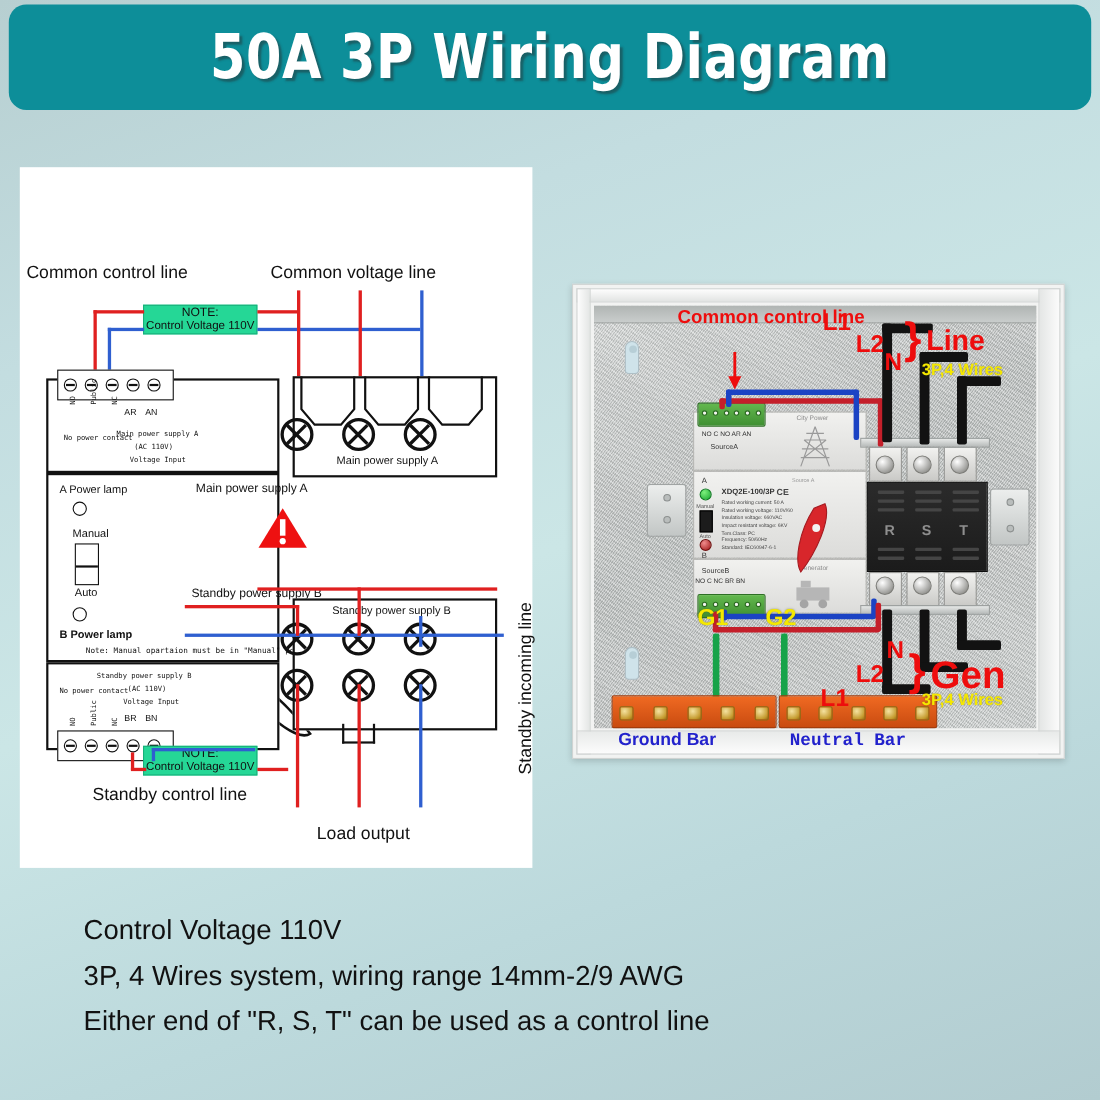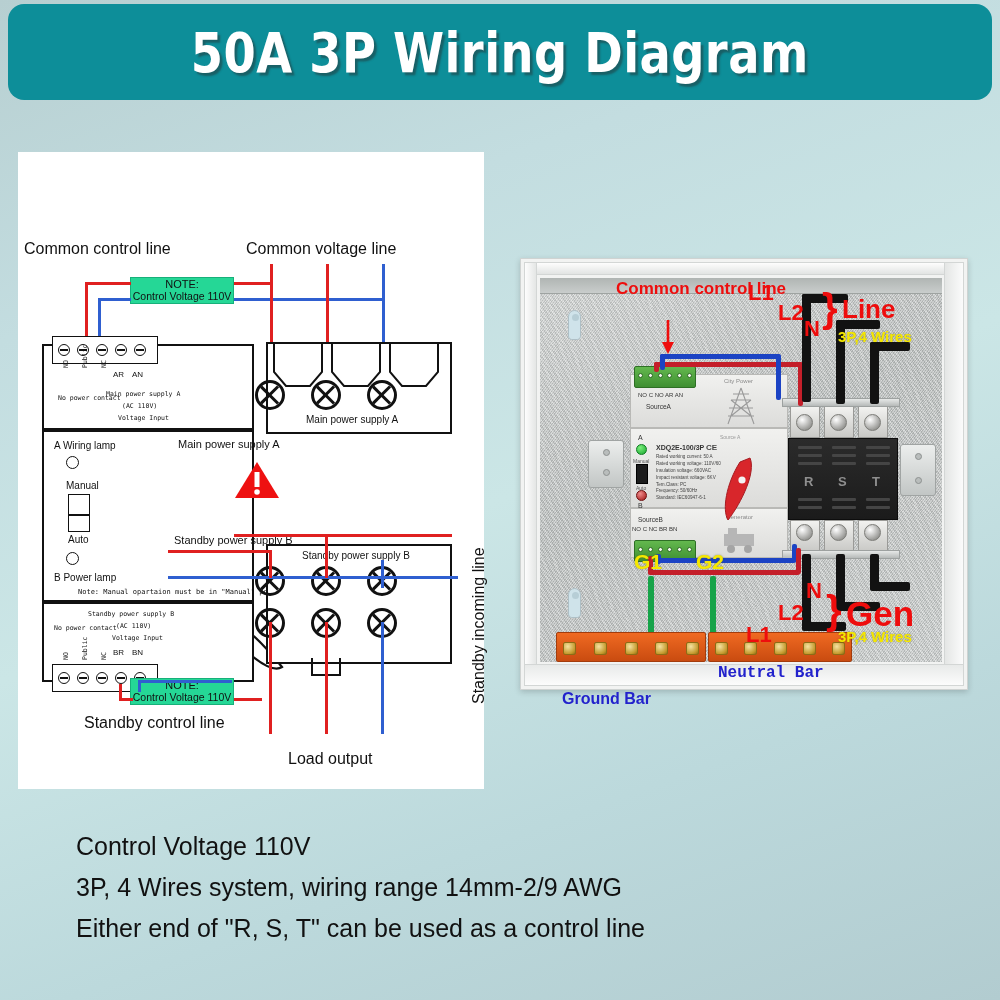--- a/index.html
+++ b/index.html
@@ -248,29 +248,29 @@
   <div class="tiny" style="left:82px;top:216px;transform:rotate(-90deg);transform-origin:left top;">NC</div>
   <div class="tiny2" style="left:95px;top:218px;">AR</div>
   <div class="tiny2" style="left:114px;top:218px;">AN</div>
 
   <div class="tiny" style="left:40px;top:242px;">No power contact</div>
   <div class="tiny" style="left:88px;top:238px;">Main power supply A</div>
   <div class="tiny" style="left:104px;top:250px;">(AC 110V)</div>
   <div class="tiny" style="left:100px;top:262px;">Voltage Input</div>
 
   <div class="devbox" style="left:24px;top:278px;width:212px;height:172px;"></div>
-  <div class="tiny2" style="left:36px;top:288px;font-size:10px;">A Wiring lamp</div>
+  <div class="tiny2" style="left:36px;top:288px;font-size:10px;">A Power lamp</div>
   <div class="lamp" style="left:48px;top:304px;"></div>
   <div class="tiny2" style="left:48px;top:328px;font-size:10px;">Manual</div>
   <div style="position:absolute;left:50px;top:342px;width:22px;height:38px;border:1.8px solid #111;">
     <div style="position:absolute;left:0;top:19px;width:100%;height:1.8px;background:#111;"></div>
   </div>
   <div class="tiny2" style="left:50px;top:382px;font-size:10px;">Auto</div>
   <div class="lamp" style="left:48px;top:400px;"></div>
-  <div class="tiny2" style="left:36px;top:420px;font-size:10px;">B Power lamp</div>
+  <div class="tiny2" style="left:36px;top:420px;font-size:10px;font-weight:bold;">B Power lamp</div>
 
   <div class="tiny2" style="left:160px;top:286px;font-size:11px;text-align:center;">Main power supply A</div>
   <div class="tiny2" style="left:156px;top:382px;font-size:11px;text-align:center;">Standby power supply B</div>
   <div class="tiny" style="left:60px;top:436px;font-size:7px;">Note: Manual opartaion must be in "Manual" position</div>
 
   <svg id="manual-handle" viewBox="0 0 88 66">
     <path d="M10,6 C36,10 62,40 78,60 C72,64 60,60 42,44 C24,28 8,16 10,6 Z" fill="none" stroke="#111" stroke-width="2.2"></path>
     <circle cx="28" cy="24" r="9" fill="none" stroke="#111" stroke-width="2.2"></circle>
   </svg>
 
@@ -578,21 +578,21 @@
 
   <div class="anno anno-red" style="left:226px;top:364px;font-size:22px;">L1</div>
   <div class="anno anno-red" style="left:258px;top:342px;font-size:22px;">L2</div>
   <div class="anno anno-red" style="left:286px;top:320px;font-size:22px;">N</div>
   <div class="anno anno-red" style="left:306px;top:330px;font-size:40px;">}</div>
   <div class="anno anno-red" style="left:326px;top:336px;font-size:35px;">Gen</div>
   <div class="anno anno-yellow" style="left:318px;top:370px;font-size:15px;">3P,4 Wires</div>
 
   <div class="anno anno-yellow" style="left:114px;top:292px;font-size:21px;">G1</div>
   <div class="anno anno-yellow" style="left:176px;top:292px;font-size:21px;">G2</div>
-  <div class="anno anno-blue" style="left:42px;top:406px;font-size:16px;margin-top:26px;">Ground Bar</div>
+  <div class="anno anno-blue" style="left:42px;top:406px;font-size:16px;">Ground Bar</div>
   <div class="anno anno-blue" style="left:198px;top:406px;font-size:16px;font-family:Liberation Mono, monospace;">Neutral Bar</div>
 </div>
 
 <div id="notes">
   <div class="note-line">Control Voltage 110V</div>
   <div class="note-line">3P, 4 Wires system, wiring range 14mm-2/9 AWG</div>
   <div class="note-line">Either end of "R, S, T" can be used as a control line</div>
 </div>
 
 </body></html>

